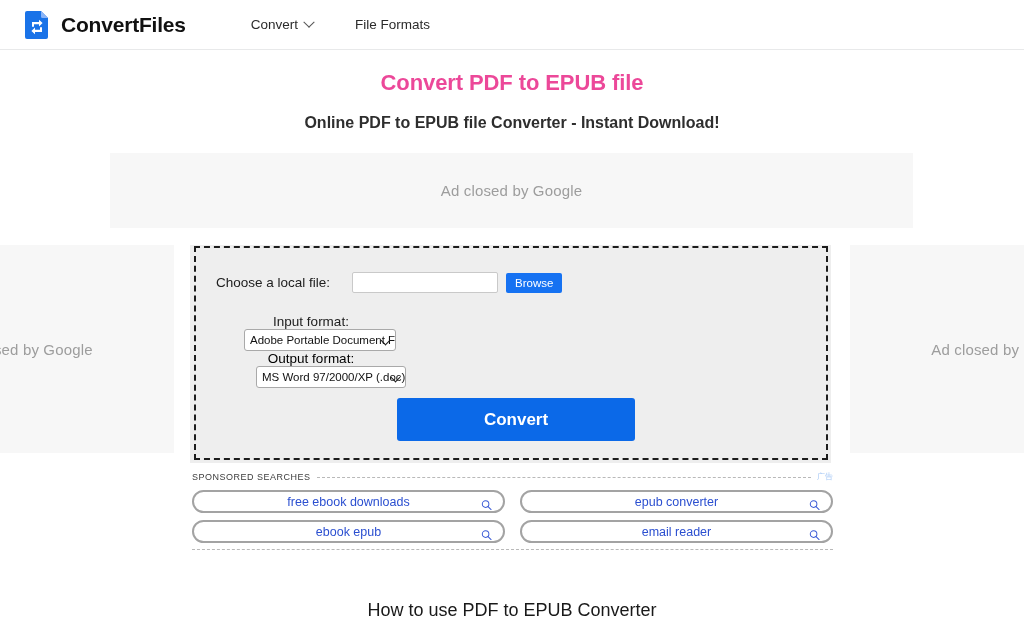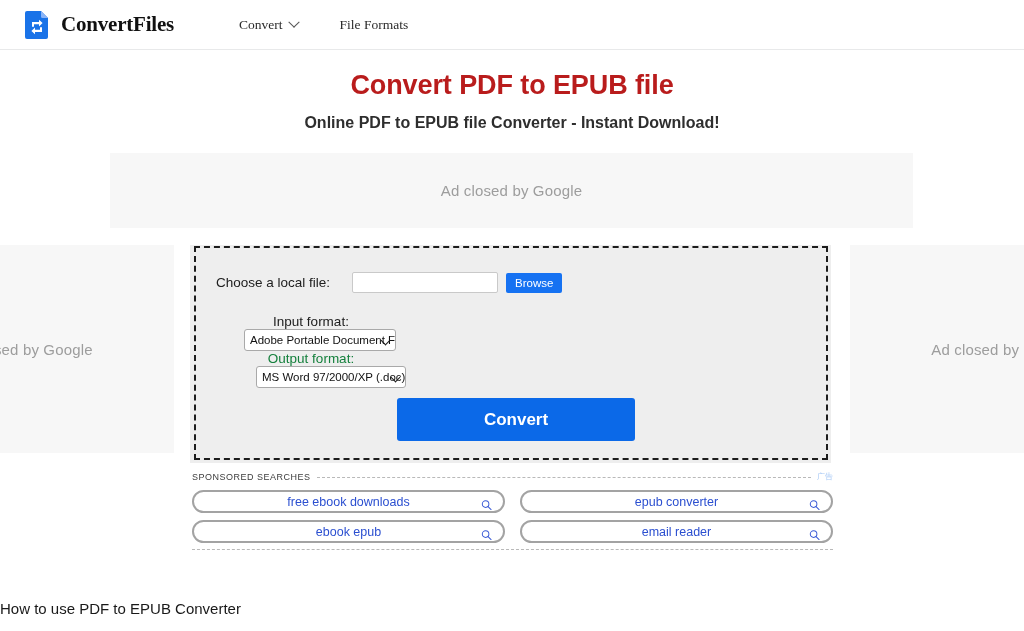--- a/index.html
+++ b/index.html
@@ -23,21 +23,20 @@
   
   .site-header {
     position: absolute;
     top: 0; left: 0;
     width: 1024px;
     height: 50px;
     background: #ffffff;
     border-bottom: 1px solid #e8e9ea;
     display: flex;
     align-items: center;
-    font-family: Liberation Serif, serif;
   }
   .brand {
     display: flex;
     align-items: center;
     margin-left: 24px;
     text-decoration: none;
   }
   .brand-logo {
     width: 26px;
     height: 30px;
@@ -75,23 +74,23 @@
     transform: rotate(45deg) translate(-2px,-2px);
   }
 
   
   .page-title {
     position: absolute;
     top: 70px;
     left: 0;
     width: 1024px;
     text-align: center;
-    font-size: 27px;
+    font-size: 22px;
     font-weight: bold;
-    color: #b91c1c;
+    color: #ec4899;
     letter-spacing: -0.1px;
   }
   .page-subtitle {
     position: absolute;
     top: 114px;
     left: 0;
     width: 1024px;
     text-align: center;
     font-size: 16px;
     color: #2e2e2e;
@@ -225,21 +224,21 @@
   .sel-in {
     margin-left: 18px;
     width: 152px;
   }
   .sel-out {
     width: 150px;
   }
   .label-out {
     margin-left: 0px;
     font-size: 13.5px;
-    color: #15803d;
+    color: #000000;
     white-space: nowrap;
   }
   .spacer-out { width: 148px; }
 
   .cb {
     width: 11px;
     height: 11px;
     border: 1px solid #6e6e6e;
     background: #ffffff;
     border-radius: 1px;
@@ -336,21 +335,22 @@
     border-top: 1px dashed #b9b9b9;
     width: 641px;
   }
 
   
   .howto {
     position: absolute;
     top: 600px;
     left: 0;
     width: 1024px;
-    font-size: 15px;
+    text-align: center;
+    font-size: 18px;
     color: #191919;
   }
 </style>
 </head>
 <body>
 
 <div class="page">
 
   <div class="site-header">
     <div class="brand">

